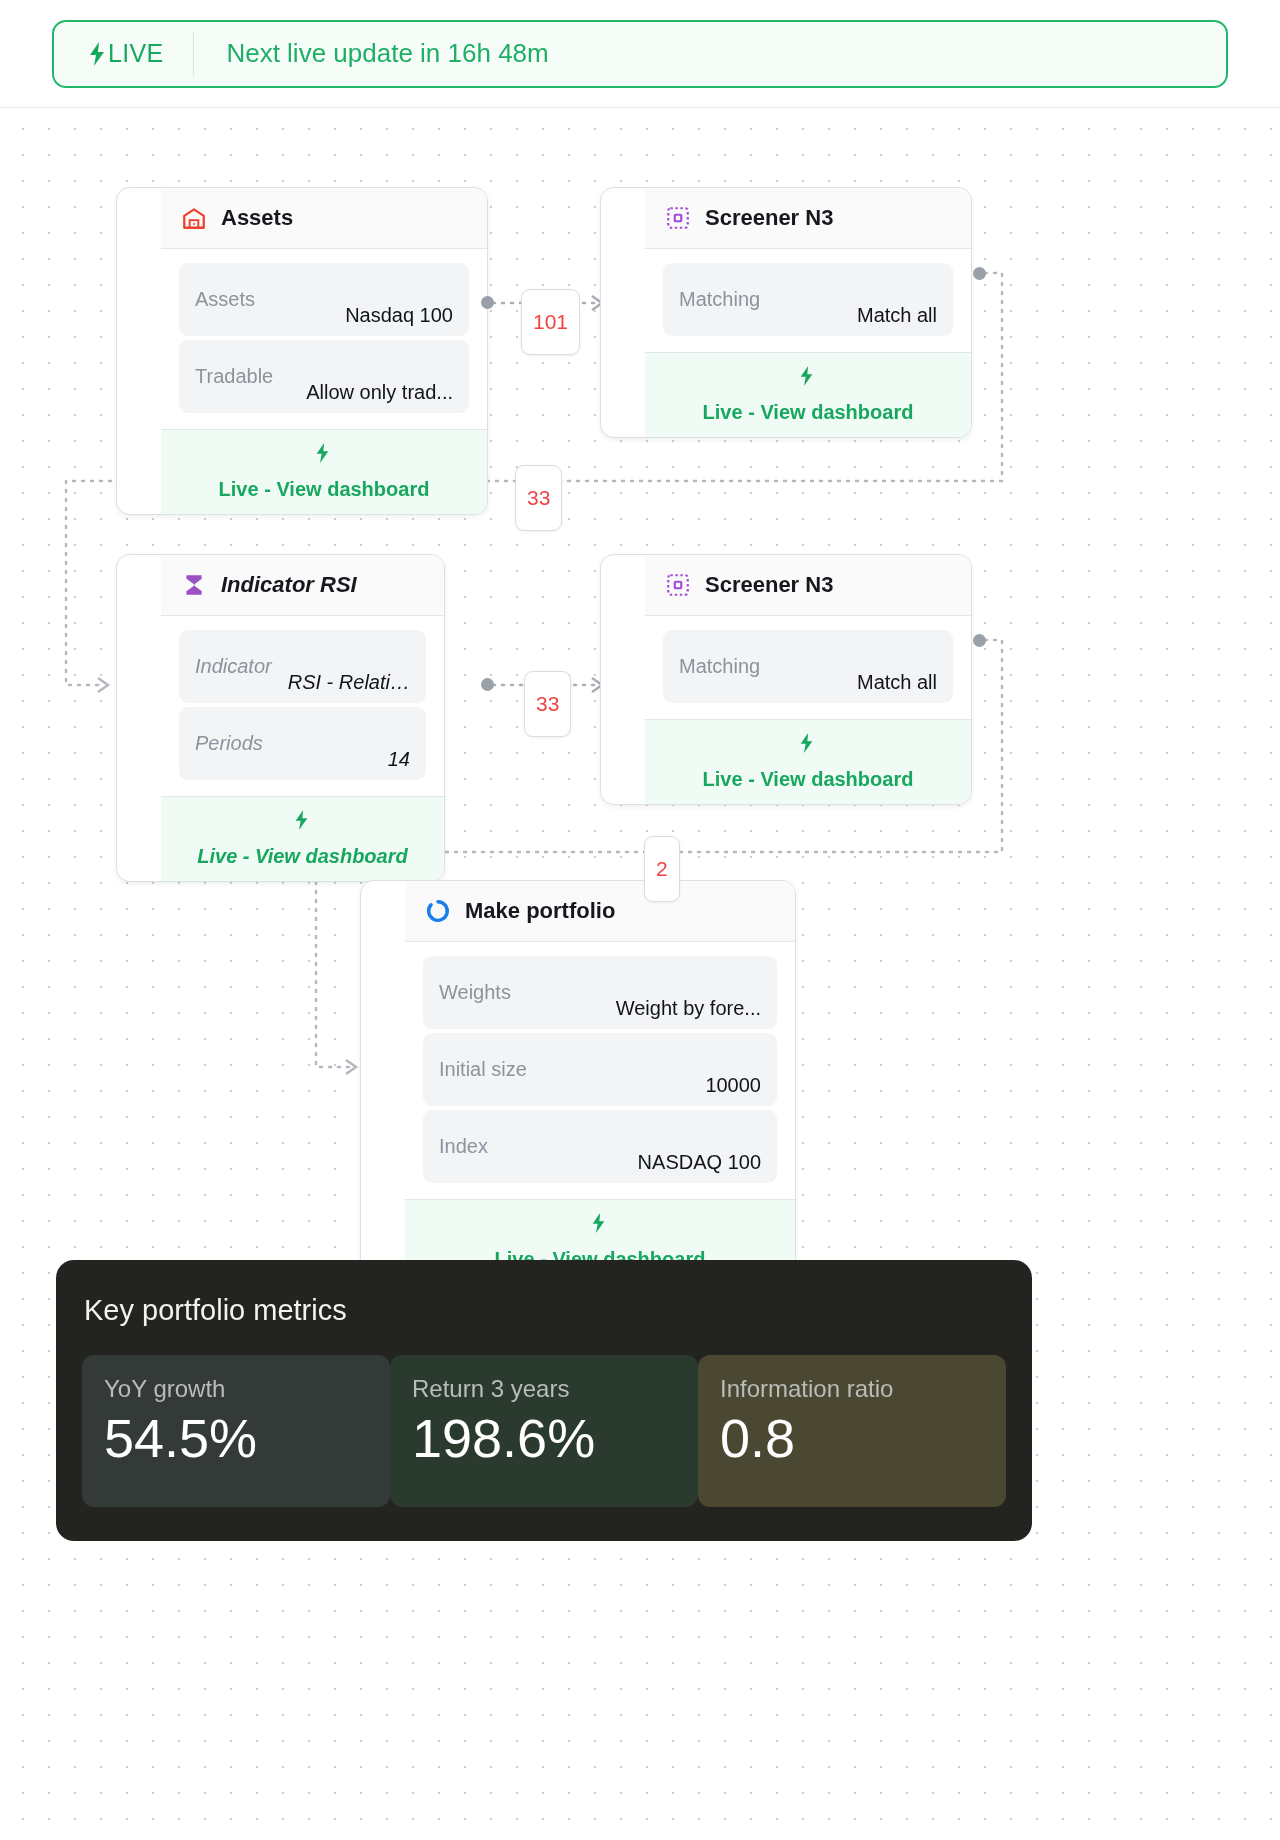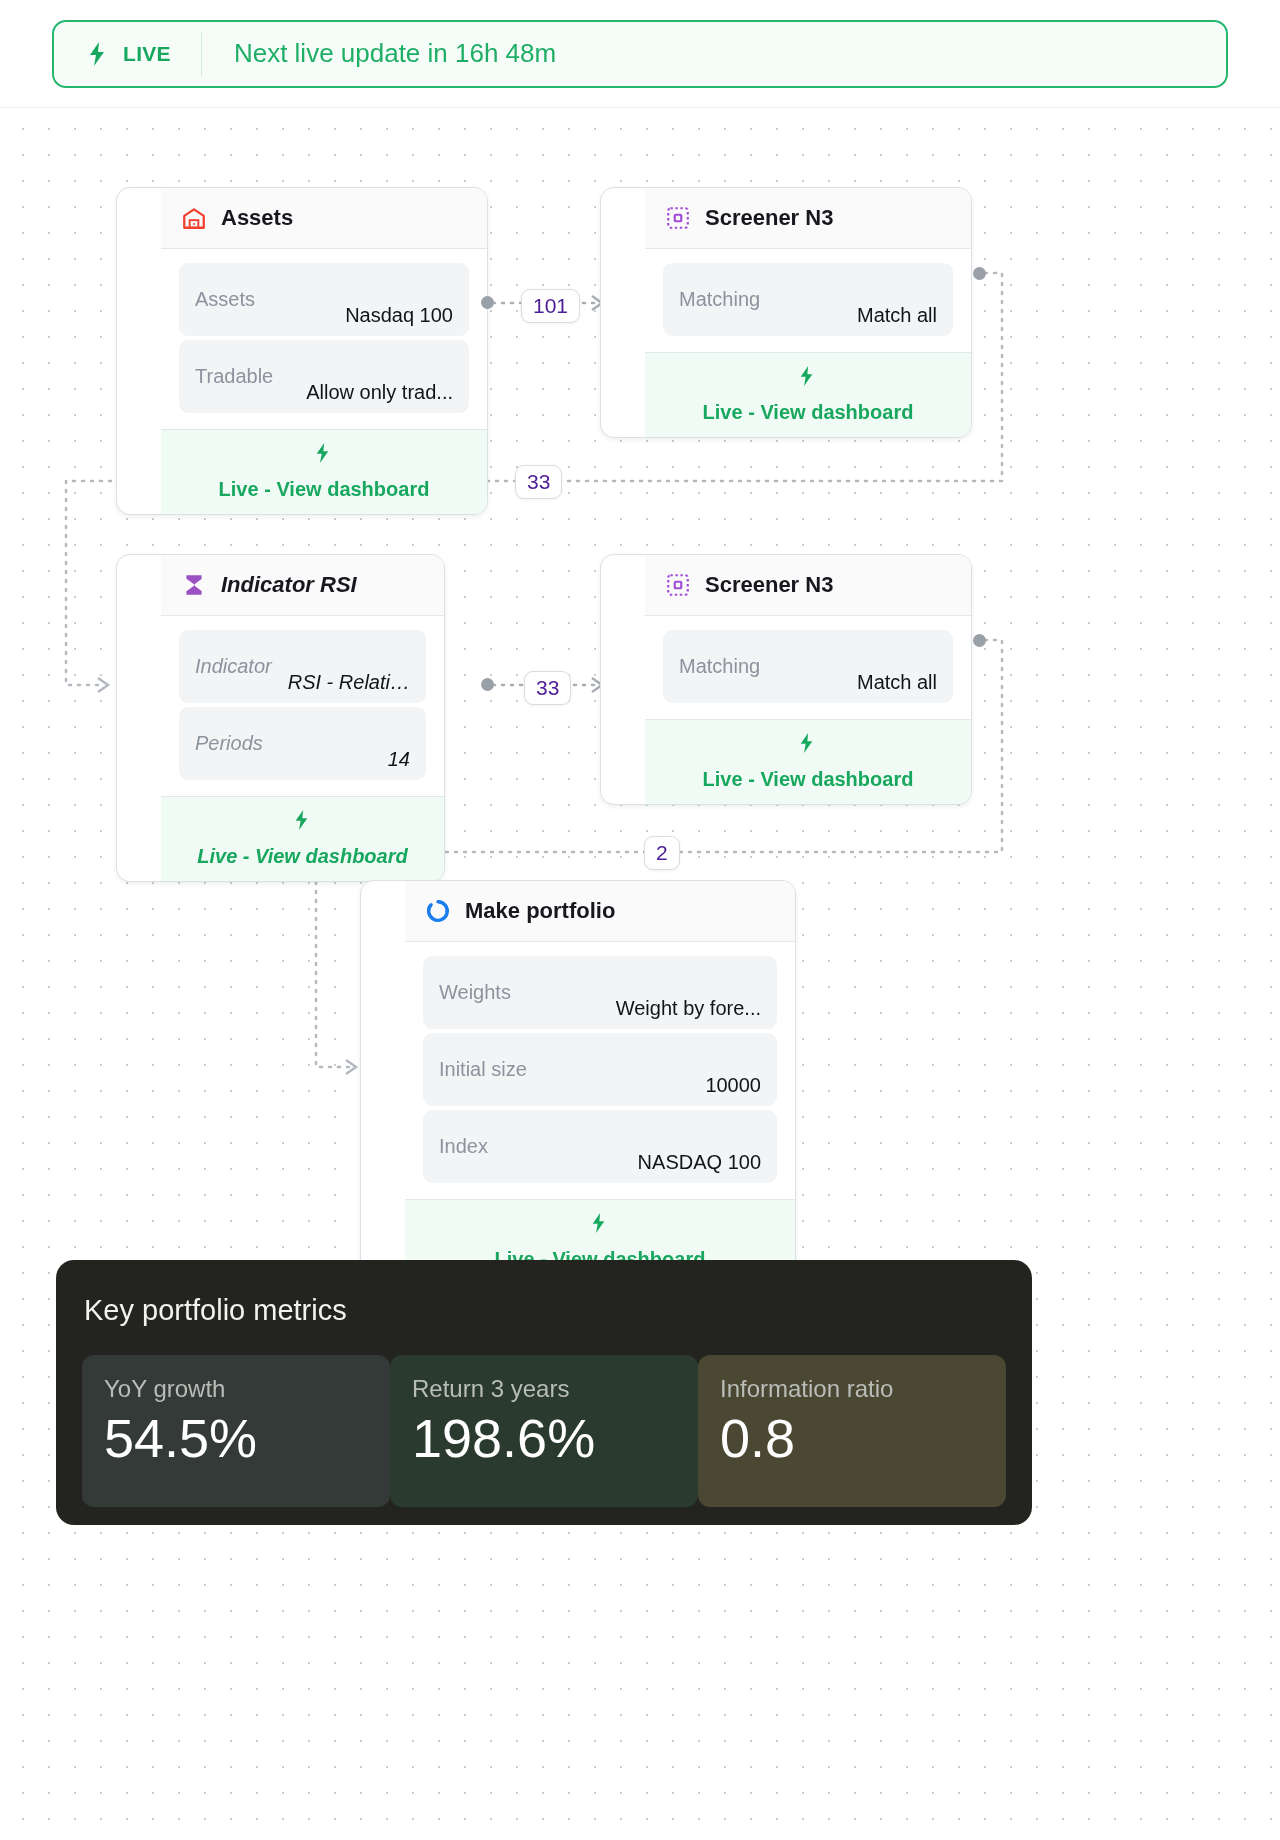--- a/index.html
+++ b/index.html
@@ -28,24 +28,24 @@
     border: 2px solid #22b66e;
     border-radius: 14px;
     background: #f6fdf9;
     display: flex;
     align-items: center;
     padding: 0 0 0 34px;
   }
   .live-tag {
     display: flex;
     align-items: center;
-    gap: 17px;
+    gap: 2px;
     padding-right: 30px;
-    font-size: 21px;
-    font-weight: bold;
+    font-size: 25px;
+    font-weight: normal;
     color: #17a85f;
     letter-spacing: .3px;
   }
   .live-divider {
     width: 1px;
     height: 44px;
     background: #cfe9da;
   }
   .live-msg {
     padding-left: 32px;
@@ -132,42 +132,42 @@
   
   .icn { width: 26px; height: 26px; display:block; flex: 0 0 26px; }
 
   
   .badge {
     position: absolute;
     background: #ffffff;
     border: 1px solid #d9dce1;
     border-radius: 9px;
     font-size: 21px;
-    color: #4c1d95;
-    padding: 4px 11px;
+    color: #ef4444;
+    padding: 20px 11px;
     box-shadow: 0 1px 3px rgba(0,0,0,.06);
     z-index: 5;
   }
   .port {
     position: absolute;
     width: 13px; height: 13px;
     border-radius: 50%;
     background: #9aa0a8;
     z-index: 4;
   }
 
   
   .metrics {
     position: absolute;
     left: 56px;
     top: 1152px;
     width: 976px;
     background: #23241f;
     border-radius: 18px;
-    padding: 30px 26px 18px 26px;
+    padding: 30px 26px 34px 26px;
   }
   .metrics-title {
     font-size: 29px;
     color: #f2f2ef;
     margin: 4px 0 28px 2px;
   }
   .metric-cards { display: flex; }
   .mcard {
     flex: 1;
     border-radius: 12px;

